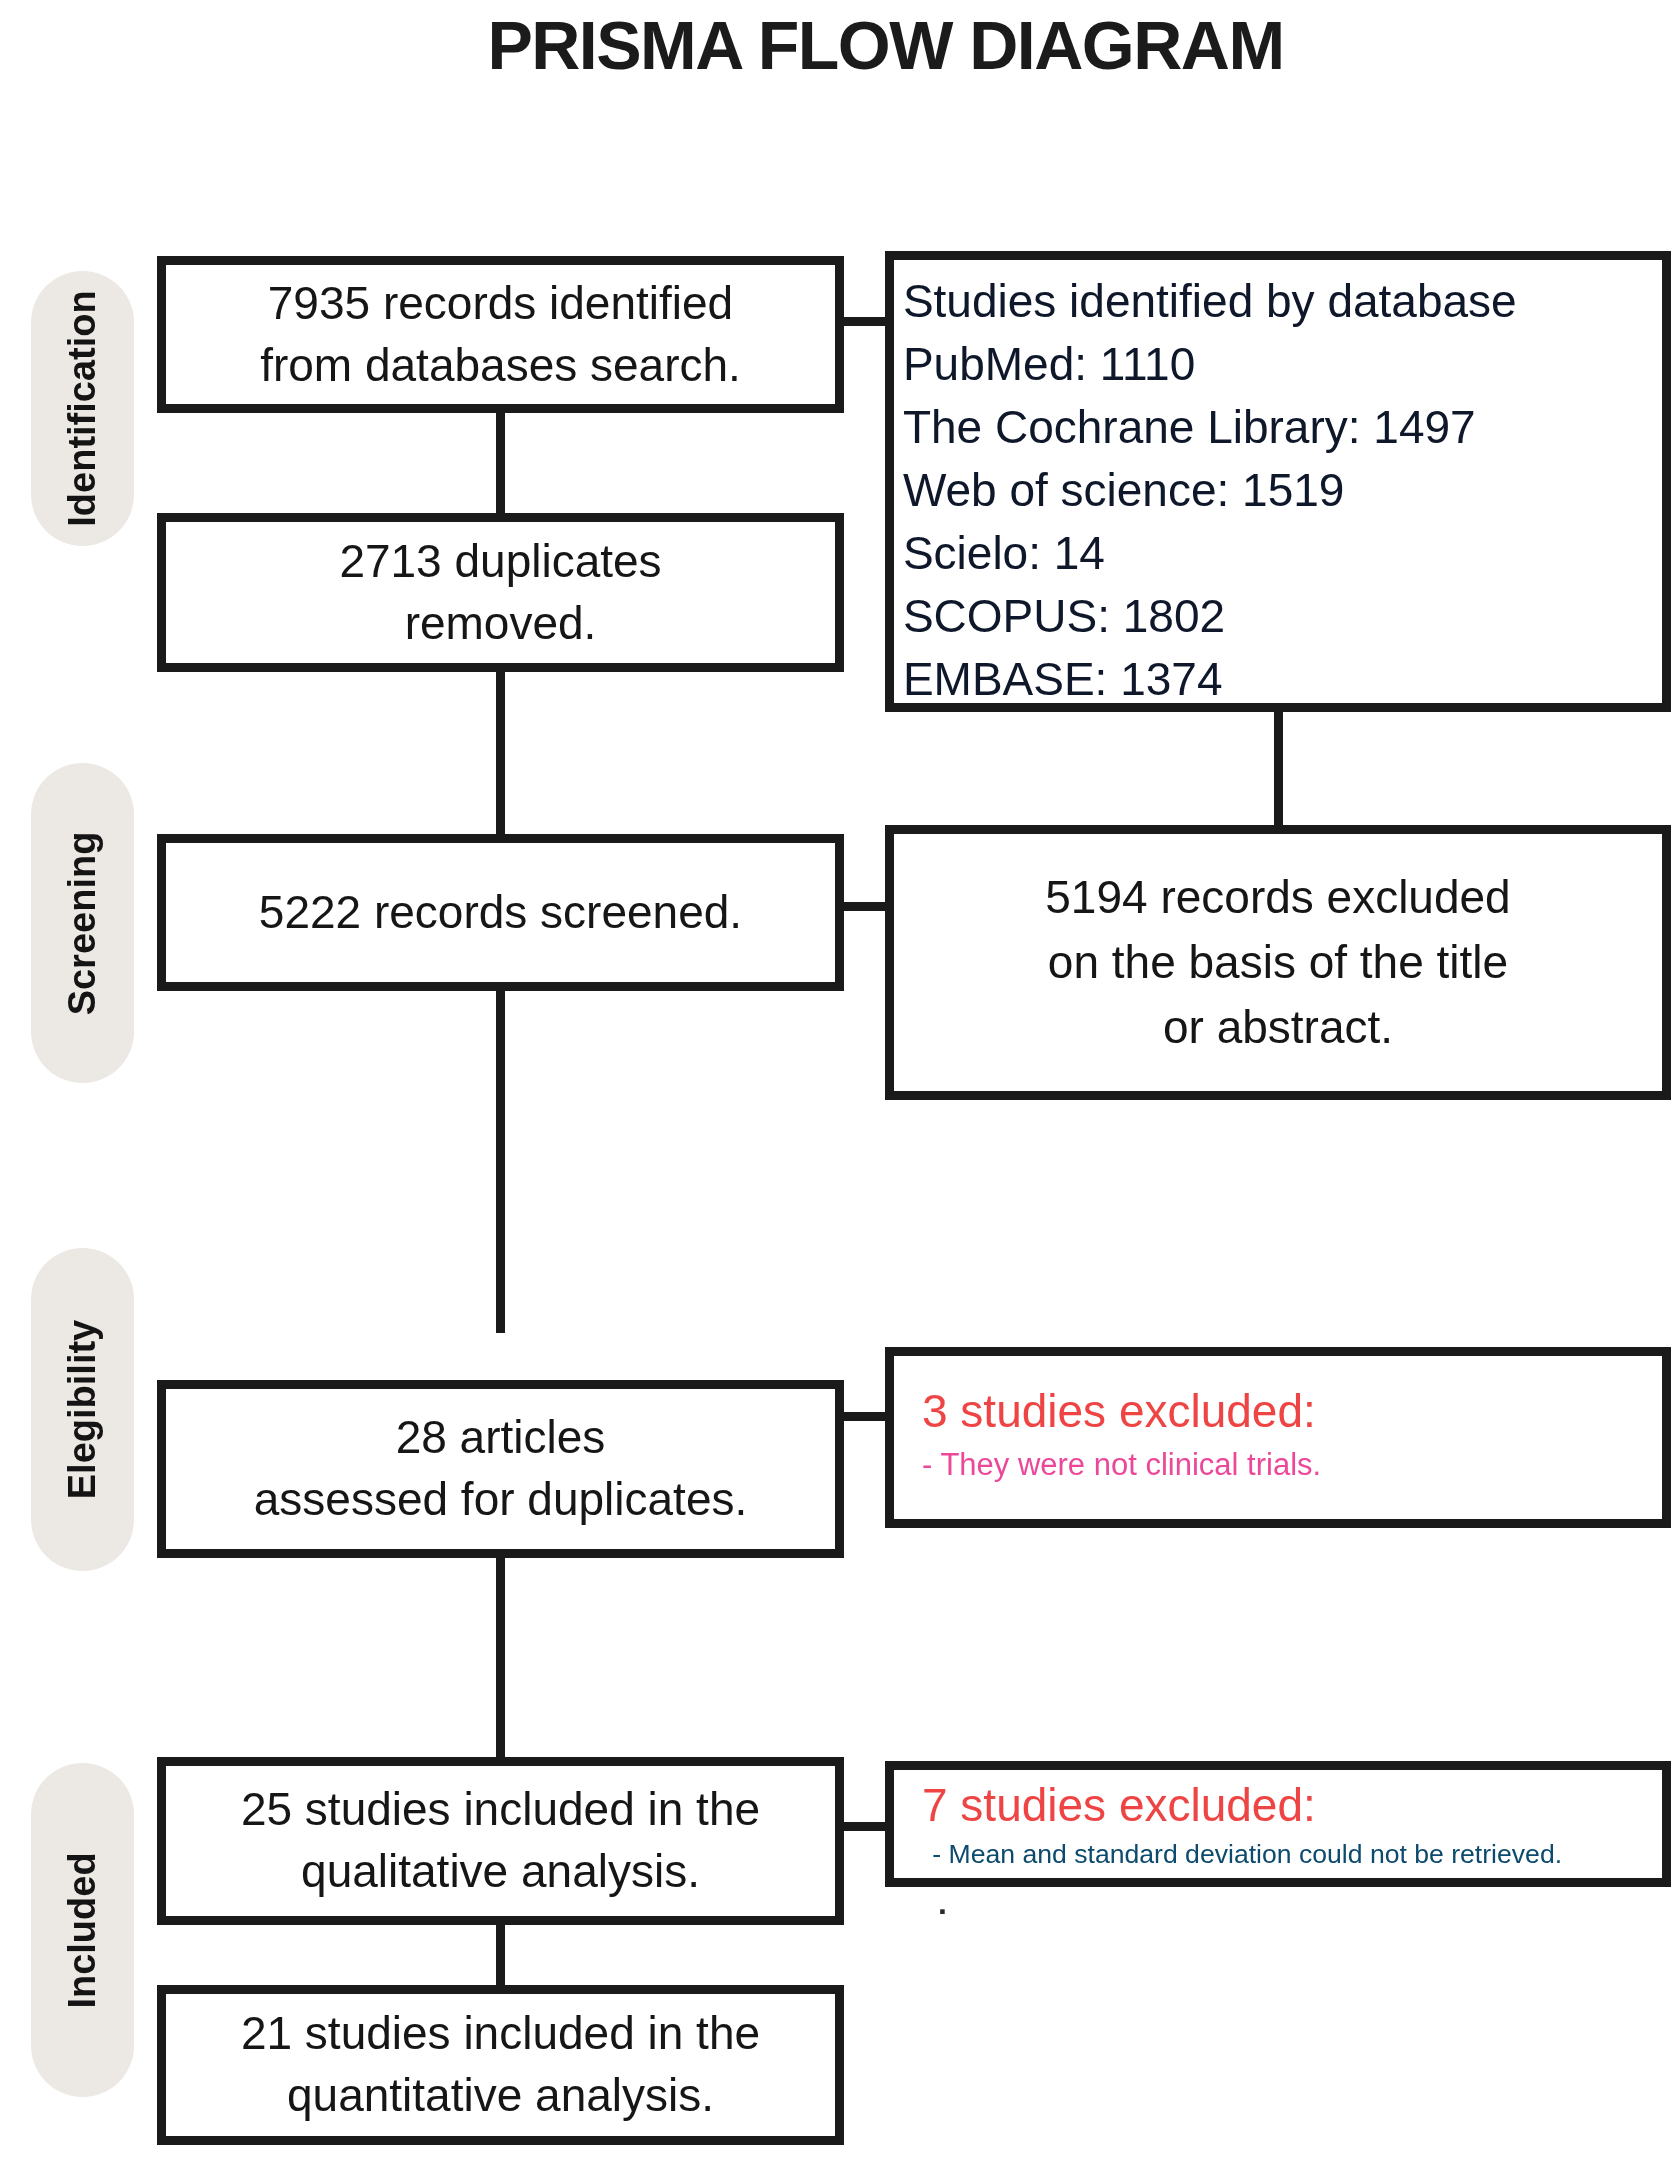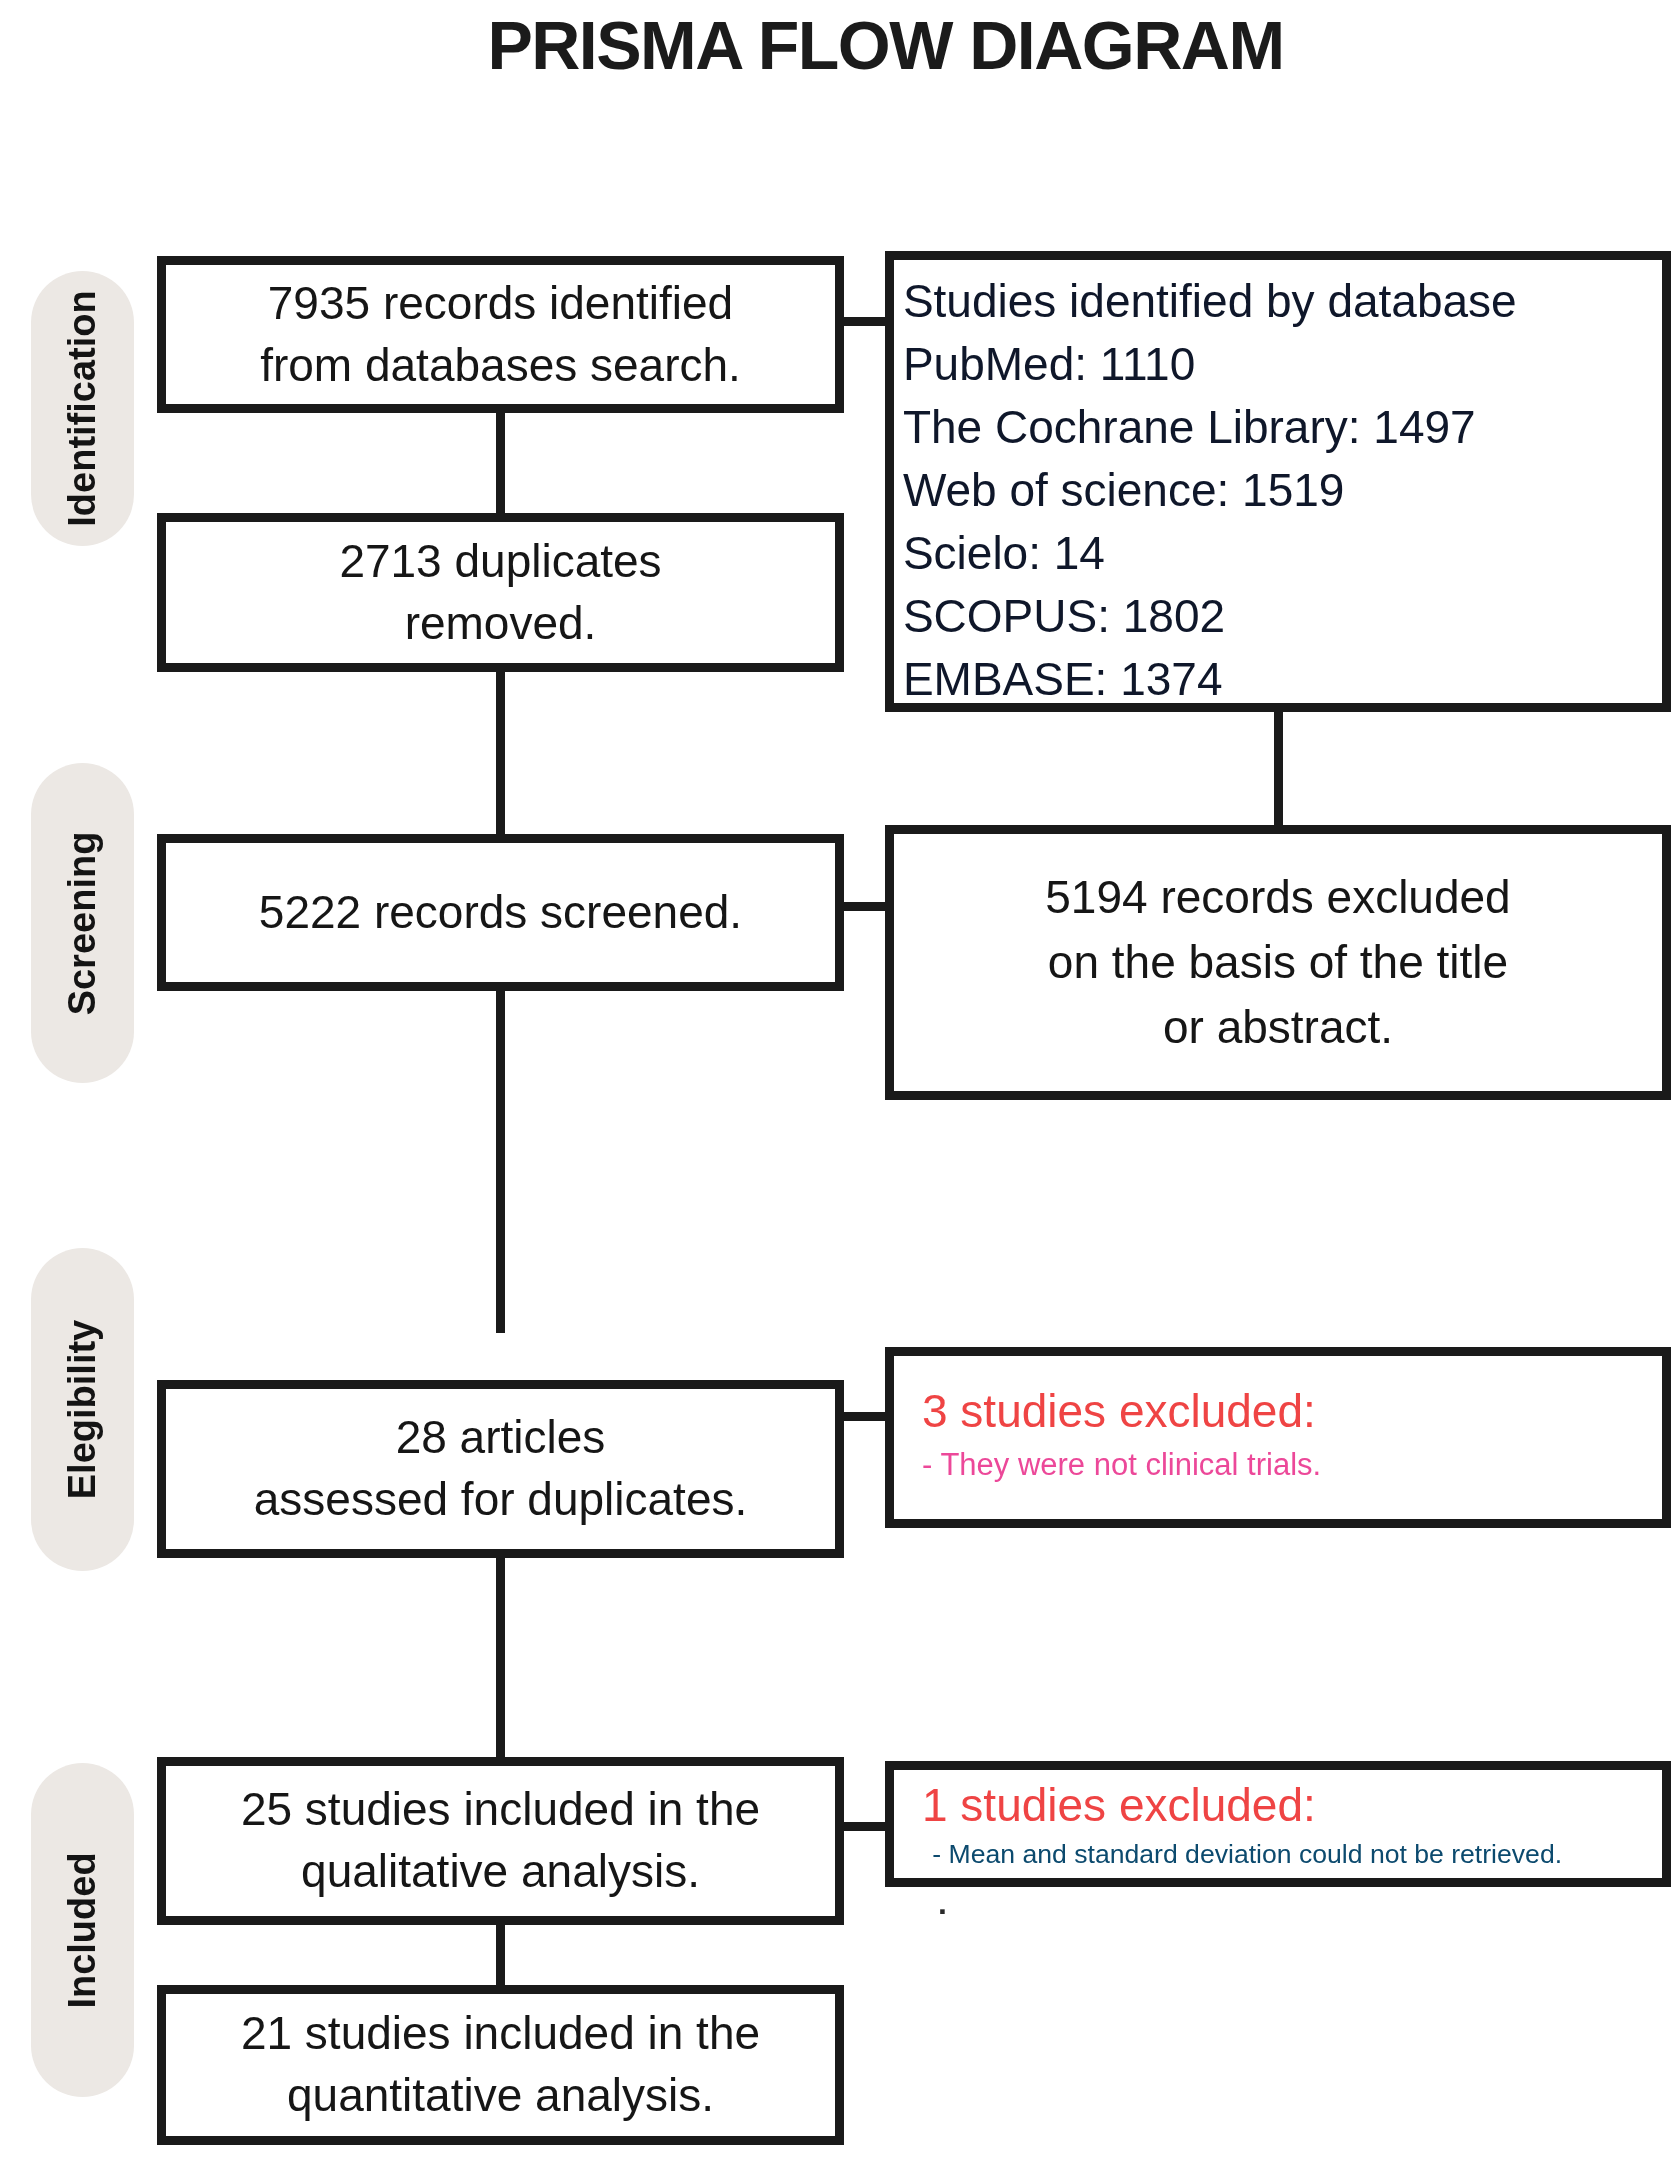--- a/index.html
+++ b/index.html
@@ -182,20 +182,20 @@
     <div class="bline">on the basis of the title</div>
     <div class="bline">or abstract.</div>
   </div>
 
   <div class="fbox right-col excl3">
     <div class="excl-heading">3 studies excluded:</div>
     <div class="excl-reason-lg">- They were not clinical trials.</div>
   </div>
 
   <div class="fbox right-col excl4">
-    <div class="excl-heading">1 studies excluded:</div>
+    <div class="excl-heading">7 studies excluded:</div>
     <div class="excl-reason-sm">- Mean and standard deviation could not be retrieved.</div>
   </div>
 
   <div class="stray">.</div>
 
 </div>
 
 
 </body></html>

